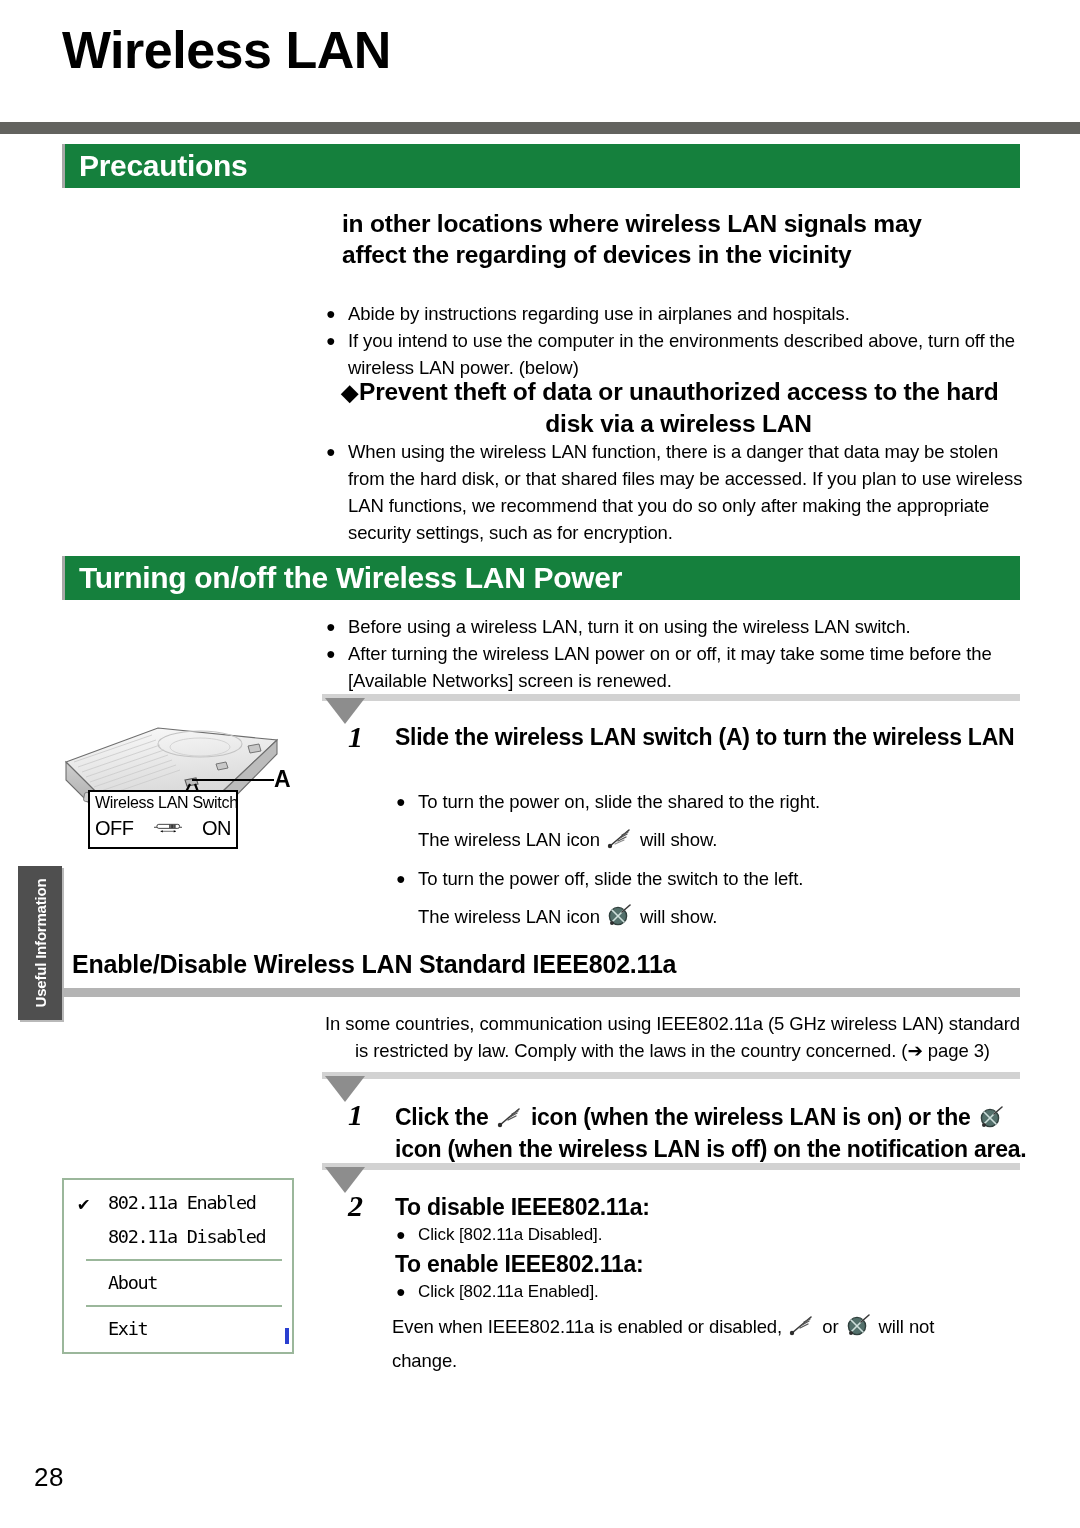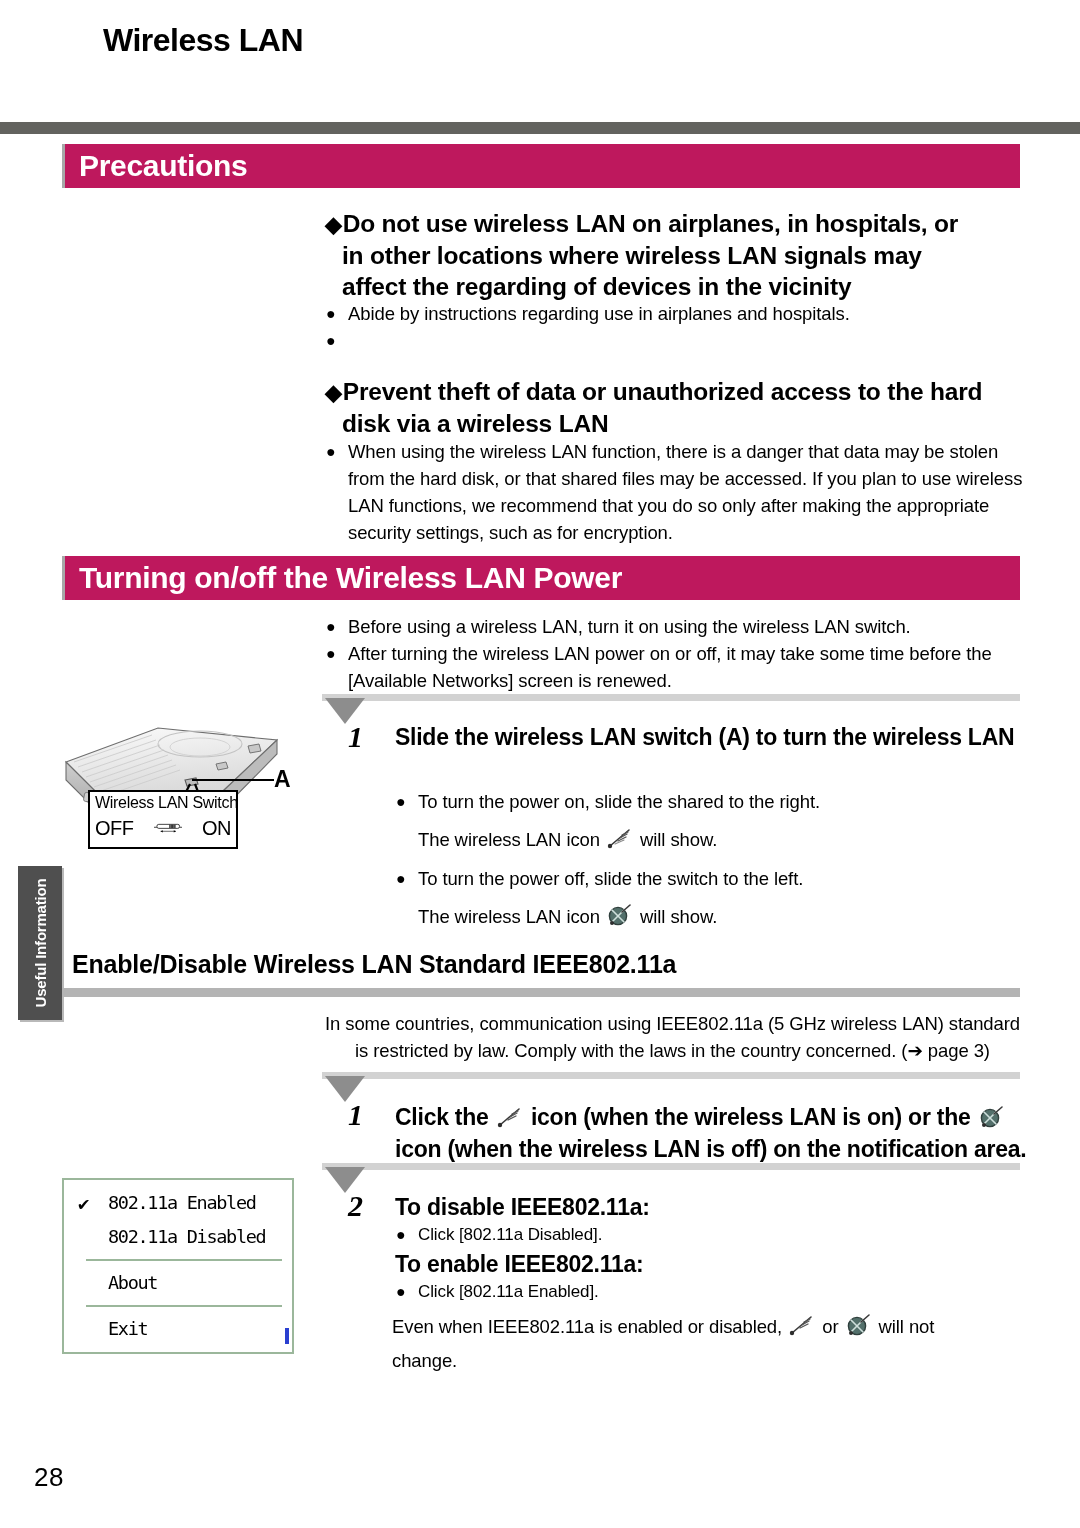--- a/index.html
+++ b/index.html
@@ -14,44 +14,43 @@
     font-family: "Liberation Sans", sans-serif;
     color: #000000;
     overflow: hidden;
   }
 
   
   .page-title {
     position: absolute;
     left: 62px;
     top: 24px;
-    font-size: 32px;
+    font-size: 52px;
     font-weight: bold;
     letter-spacing: -0.5px;
     line-height: 1.0;
-    margin-left: 41px;
   }
 
   
   .title-rule {
     position: absolute;
     left: 0;
     top: 122px;
     width: 1080px;
     height: 12px;
     background: #63635f;
   }
 
   
   .section-bar {
     position: absolute;
     left: 62px;
     width: 958px;
     height: 44px;
-    background: #be185d;
+    background: #15803d;
     box-sizing: border-box;
     border-left: 3px solid #a8a8a8;
   }
   .section-bar .label {
     position: absolute;
     left: 14px;
     top: 50%;
     transform: translateY(-50%);
     color: #ffffff;
     font-size: 30px;
@@ -269,36 +268,36 @@
 <body>
 
 <div class="page-title">Wireless LAN</div>
 <div class="title-rule"></div>
 
 <div class="section-bar" id="bar-precautions">
   <div class="label">Precautions</div>
 </div>
 
 <div class="diamond-head" style="left:325px; top:208px; width:690px;">
-  <div class="nowrap"><span class="dia">◆</span><span>Do not use wireless LAN on airplanes, in hospitals, or</span></div>
   <div style="padding-left:17px;">in other locations where wireless LAN signals may</div>
   <div style="padding-left:17px;">affect the regarding of devices in the vicinity</div>
 </div>
 
 <div class="body-text" style="left:322px; top:300px; width:700px;">
   <div class="bullet-row">
     <span class="dot">●</span>
     <span>Abide by instructions regarding use in airplanes and hospitals.</span>
   </div>
   <div class="bullet-row">
     <span class="dot">●</span>
-  </div>
-</div>
-
-<div class="diamond-head" style="left:325px; top:376px; width:690px;">
+    <span>If you intend to use the computer in the environments described above, turn off the wireless LAN power. (below)</span>
+  </div>
+</div>
+
+<div class="diamond-head" style="left:325px; top:376px; width:690px;text-align:center;">
   <div class="nowrap"><span class="dia">◆</span><span>Prevent theft of data or unauthorized access to the hard</span></div>
   <div style="padding-left:17px;">disk via a wireless LAN</div>
 </div>
 
 <div class="body-text" style="left:322px; top:438px; width:705px;">
   <div class="bullet-row">
     <span class="dot">●</span>
     <span>When using the wireless LAN function, there is a danger that data may be stolen from the hard disk, or that shared files may be accessed. If you plan to use wireless LAN functions, we recommend that you do so only after making the appropriate security settings, such as for encryption.</span>
   </div>
 </div>

